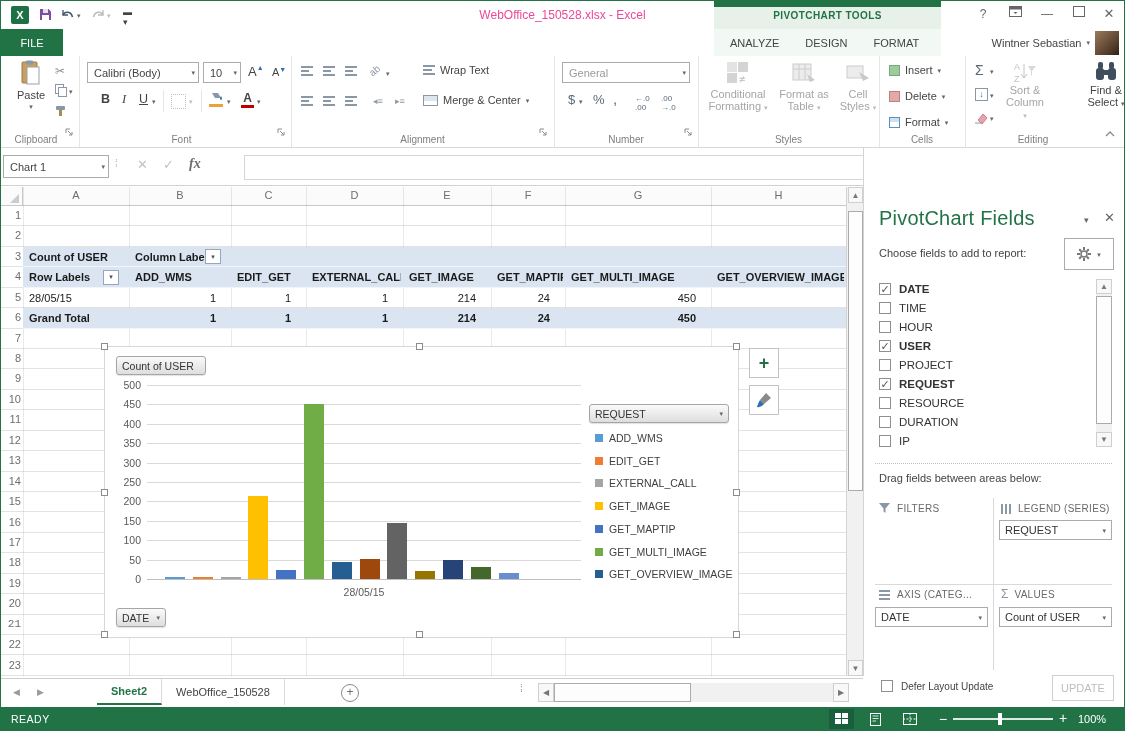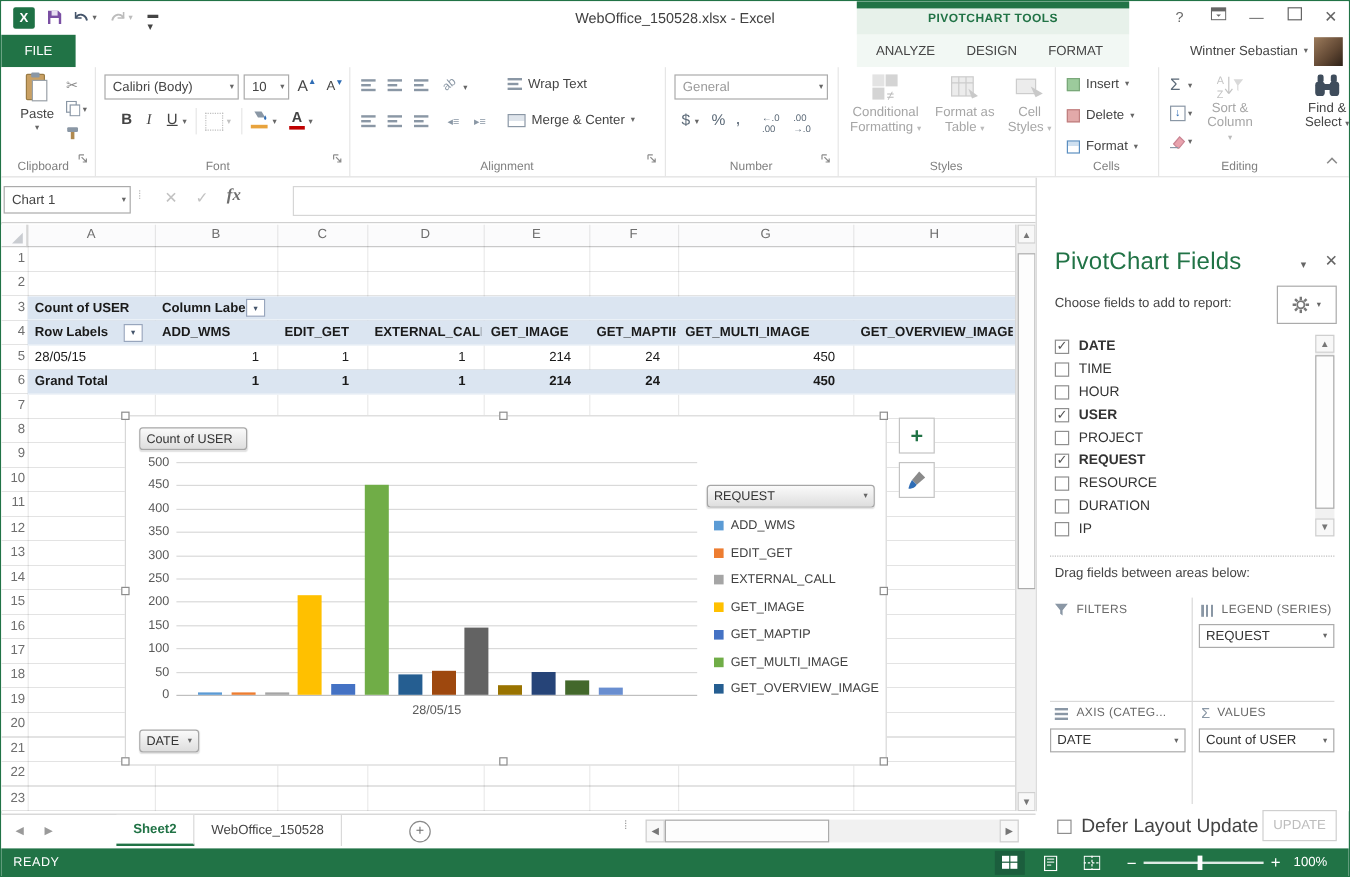--- a/index.html
+++ b/index.html
@@ -4,21 +4,21 @@
 <style>
   html,body{margin:0;padding:0;background:#888;}
   .app{position:relative;width:1125px;height:731px;background:#fff;border:1px solid #217346;
        box-sizing:border-box;font-family:"Liberation Sans","DejaVu Sans",sans-serif;overflow:hidden;
        -webkit-font-smoothing:antialiased;}
   .ab{position:absolute;}
   .txt{font-size:11px;color:#444;white-space:nowrap;}
   .dd{font-size:7px;color:#666;line-height:1;}
   
   #titlebar{left:0;top:0;width:100%;height:28px;background:#fff;}
-  #title-text{width:100%;top:7px;text-align:center;font-size:12px;color:#404040;}
+  #title-text{width:100%;top:7px;text-align:center;font-size:12px;color:#ec4899;}
   #ctx-titlebox{left:713px;top:0;width:227px;height:28px;background:#e7f1ea;border-top:6px solid #217346;box-sizing:border-box;}
   #ctx-titlebox div{margin-top:3px;text-align:center;font-size:10px;letter-spacing:.4px;color:#217346;font-weight:700;}
   .winbtn{top:5px;height:16px;color:#666;font-size:12px;line-height:16px;text-align:center;width:22px;}
   
   #tabrow{left:0;top:28px;width:100%;height:27px;background:#fff;}
   #ctx-tabbg{left:713px;top:0;width:227px;height:27px;background:#f2f8f4;}
   #file-tab{left:0;top:0;width:62px;height:27px;background:#217346;color:#fff;font-size:11px;
             display:flex;align-items:center;justify-content:center;}
   .tabs{display:flex;height:27px;align-items:stretch;}
   .tab{padding:0 13px;display:flex;align-items:center;font-size:11px;color:#444;}
@@ -430,21 +430,21 @@
         <div class="rownum ab" style="top: 226.35px;">11</div>
         <div class="rownum ab" style="top: 246.785px;">12</div>
         <div class="rownum ab" style="top: 267.22px;">13</div>
         <div class="rownum ab" style="top: 287.655px;">14</div>
         <div class="rownum ab" style="top: 308.09px;">15</div>
         <div class="rownum ab" style="top: 328.525px;">16</div>
         <div class="rownum ab" style="top: 348.96px;">17</div>
         <div class="rownum ab" style="top: 369.395px;">18</div>
         <div class="rownum ab" style="top: 389.83px;">19</div>
         <div class="rownum ab" style="top: 410.265px;">20</div>
-        <div class="rownum ab" style="top: 430.7px;">21</div>
+        <div class="rownum ab" style="top: 430.7px; font-family: Liberation Mono, monospace;">21</div>
         <div class="rownum ab" style="top: 451.135px;">22</div>
         <div class="rownum ab" style="top: 471.57px;">23</div>
         <div class="vline ab" style="left: 22px;"></div>
         <div class="vline ab" style="left: 128px;"></div>
         <div class="vline ab" style="left: 230px;"></div>
         <div class="vline ab" style="left: 305px;"></div>
         <div class="vline ab" style="left: 402px;"></div>
         <div class="vline ab" style="left: 490px;"></div>
         <div class="vline ab" style="left: 564px;"></div>
         <div class="vline ab" style="left: 710px;"></div>
@@ -669,21 +669,21 @@
       <span style="font-size:12px;color:#8a97a5;">Σ</span>
       <span class="area-hdr">VALUES</span>
     </div>
     <div class="ab area-dd" style="left:135px;top:459px;width:113px;">
       <span>Count of USER</span>
         <span class="dd">▾</span>
       </div>
 
     <div class="ab" style="left:17px;top:532px;display:flex;gap:8px;align-items:center;">
       <span class="chk"></span>
-      <span style="font-size:16px;color:#444;">Defer Layout Update</span>
+      <span style="font-size:10px;color:#444;">Defer Layout Update</span>
     </div>
     <div class="ab" style="left:188px;top:527px;width:60px;height:24px;border:1px solid #cfcfcf;color:#bdbdbd;
          font-size:11px;display:flex;align-items:center;justify-content:center;">UPDATE</div>
   </div>
 
   <div class="ab" id="tabsrow">
     <span class="ab" style="left:12px;top:8px;color:#9a9a9a;font-size:9px;">◀</span>
     <span class="ab" style="left:36px;top:8px;color:#9a9a9a;font-size:9px;">▶</span>
     <div class="ab" style="left:96px;top:0;display:flex;" id="sheet-tabs">
         <div class="shtab active">Sheet2</div>

